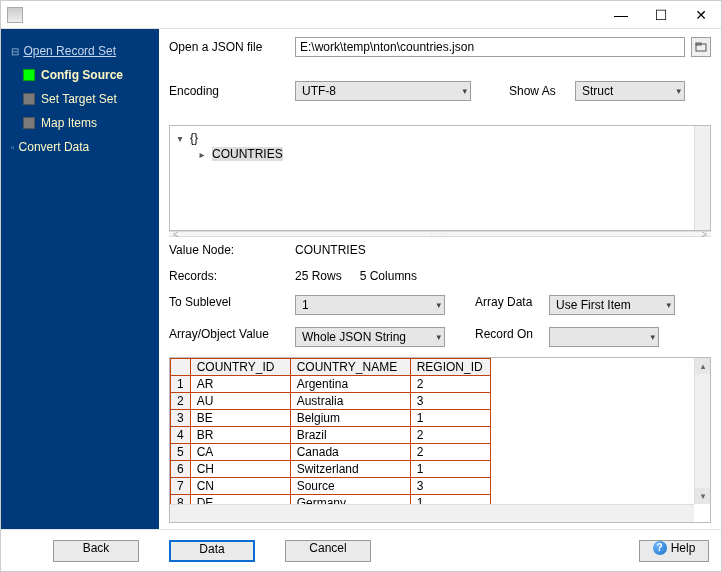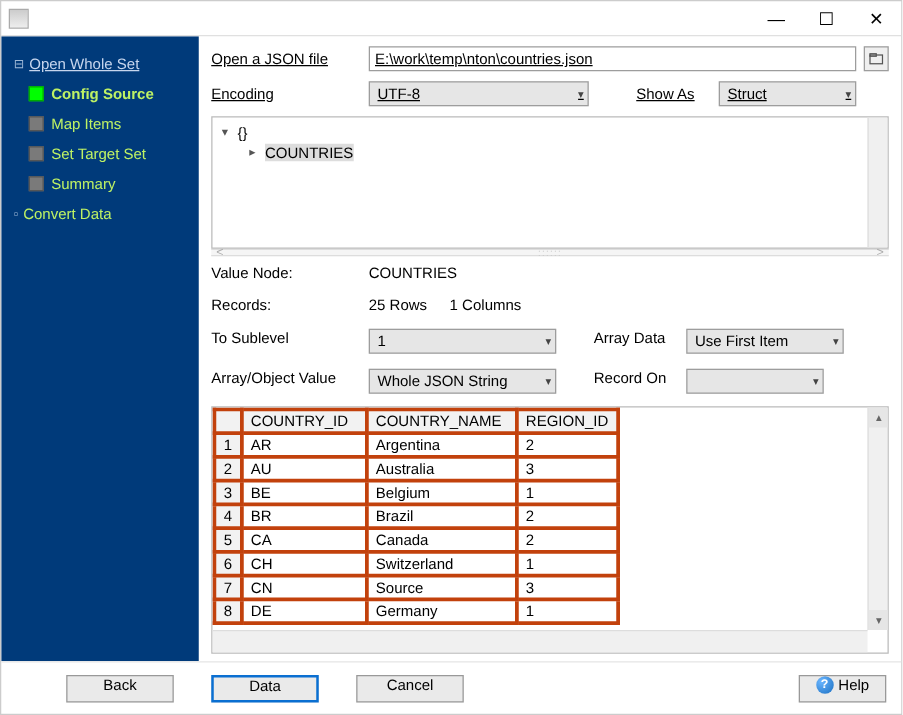--- a/index.html
+++ b/index.html
@@ -68,36 +68,35 @@
     font-size: 10px;
     color: #9db8d6;
     margin-right: 4px;
   }
   .nav-item.active { font-weight: 700; }
   .nav-item.active .box {
     background: #00ff00;
     border-color: #0a0;
   }
   .sidebar a { color: #c6d6ee; text-decoration: underline; cursor: pointer; }
-  .nav-item .label { color: #bef264; }
+  .nav-item .label { color: #fef9c3; }
 
   .main {
     flex: 1;
     display: flex;
     flex-direction: column;
     padding: 8px 10px 0 10px;
     overflow: hidden;
   }
 
   .form-row {
     display: flex;
     align-items: center;
-    margin-bottom: 8px;
+    margin-bottom: 24px;
     gap: 6px;
-    text-decoration: underline;
   }
   .lbl { width: 120px; }
   .txt-input {
     flex: 1;
     height: 20px;
     border: 1px solid #9d9d9d;
     background: #fff;
     font-size: 12px;
     padding: 0 4px;
   }
@@ -180,21 +179,21 @@
     margin-top: 4px;
     overflow: hidden;
     flex: 1;
     min-height: 134px;
   }
   table.grid {
     border-collapse: collapse;
     font-size: 12px;
   }
   table.grid th, table.grid td {
-    border: 3px solid #c2410c;
+    border: 1px solid #c2410c;
     padding: 1px 6px;
     text-align: left;
     height: 17px;
     background: #fff;
   }
   table.grid th {
     background: #f2f2f2;
     font-weight: normal;
   }
   table.grid th.rownum, table.grid td.rownum {
@@ -263,37 +262,33 @@
     <div class="wbtn close">
         <span>✕</span>
       </div>
   </div>
 
   <div class="body">
 
     <div class="sidebar">
       <div class="nav-item">
         <span class="connector">⊟</span>
-        <a class="label" style="color:#c6d6ee">Open Whole Set</a>
+        <a class="label" style="color:#c6d6ee">Open Record Set</a>
       </div>
       <div class="nav-item child active">
         <span class="box"></span>
         <span class="label">Config Source</span>
       </div>
       <div class="nav-item child">
         <span class="box"></span>
-        <span class="label">Map Items</span>
+        <span class="label">Set Target Set</span>
       </div>
       <div class="nav-item child">
         <span class="box"></span>
-        <span class="label">Set Target Set</span>
-      </div>
-      <div class="nav-item child">
-        <span class="box"></span>
-        <span class="label">Summary</span>
+        <span class="label">Map Items</span>
       </div>
       <div class="nav-item">
         <span class="connector">▫</span>
         <span class="label">Convert Data</span>
       </div>
     </div>
 
     <div class="main">
 
       <div class="form-row">
@@ -340,21 +335,21 @@
       </div>
 
       <div class="info-row">
         <span class="lbl">Value Node:</span>
         <span>COUNTRIES</span>
       </div>
       <div class="info-row">
         <span class="lbl">Records:</span>
         <span>25 Rows</span>
         <span style="width:6px"></span>
-        <span>1 Columns</span>
+        <span>5 Columns</span>
       </div>
       <div class="info-row">
         <span class="lbl">To Sublevel</span>
         <div class="select" style="width:150px">
           <span>1</span>
           <span class="arrow">▾</span>
         </div>
         <span style="width:18px"></span>
         <span style="width:68px">Array Data</span>
         <div class="select" style="width:126px">

